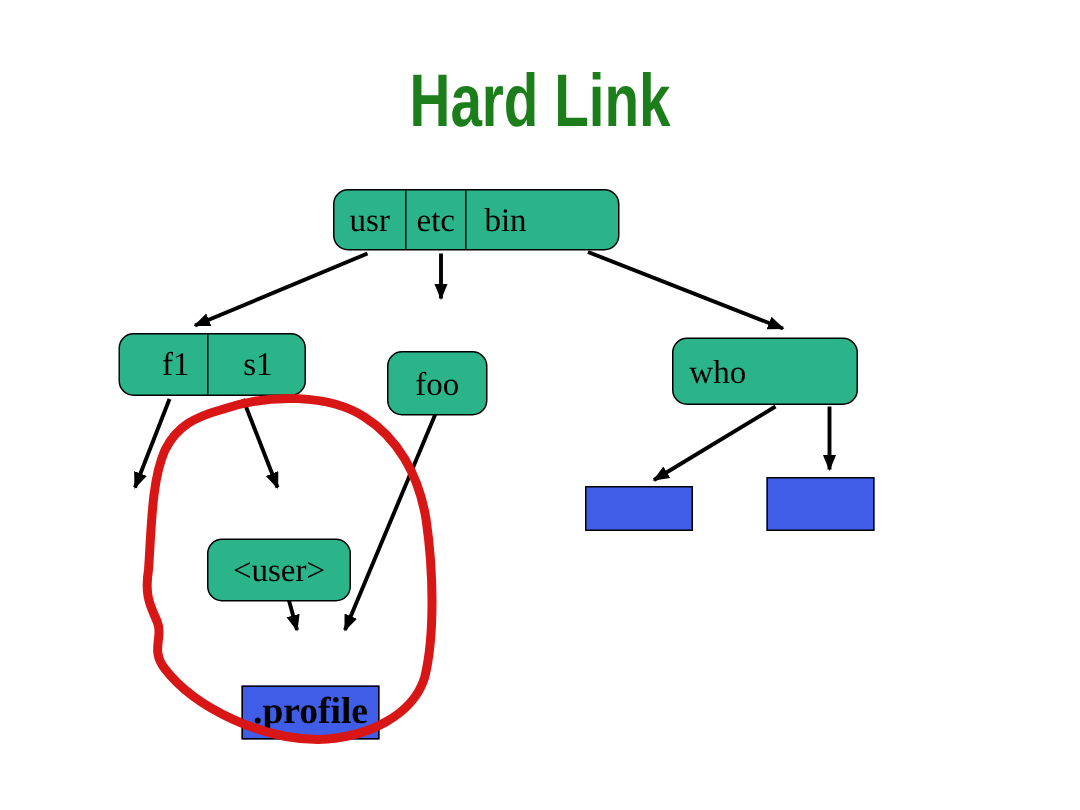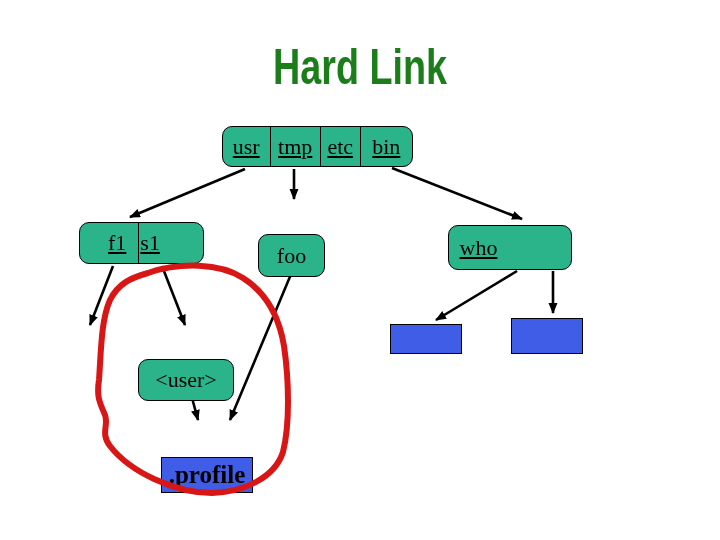--- a/index.html
+++ b/index.html
@@ -31,21 +31,21 @@
   .node{
     position:absolute;box-sizing:border-box;z-index:2;
     border:1.5px solid #000;
     display:flex;align-items:stretch;
   }
   .dir{background:var(--directory-fill,#2bb489);border-radius:10px;}
   .file{background:var(--file-fill,#3f5de6);border-radius:0;font-weight:bold;}
 
   .cell{
     display:flex;align-items:center;justify-content:center;
-    font-size:22px;color:#000;box-sizing:border-box;height:100%;text-decoration:underline;
+    font-size:22px;color:#000;box-sizing:border-box;height:100%;
   }
   .cell + .cell{border-left:1.5px solid #000;}
   .cell.align-left{justify-content:flex-start;}
 
   .single{align-items:center;justify-content:center;font-size:22px;color:#000;margin-top:30px;}
   .profile-label{font-size:25px;}
 </style>
 </head>
 <body style="--background: #ffffff; --title: #1b7e1b; --directory-fill: #2bb489; --file-fill: #3f5de6; --connector: #000000; --annotation-circle: #d81616;">
 
@@ -67,28 +67,27 @@
       <line x1="162" y1="266" x2="185" y2="325" marker-end="url(#ah)"></line>
       <line x1="185" y1="372" x2="198" y2="420" marker-end="url(#ah)"></line>
       <line x1="302" y1="248" x2="230" y2="420" marker-end="url(#ah)"></line>
       <line x1="517" y1="271" x2="436" y2="320" marker-end="url(#ah)"></line>
       <line x1="553" y1="271" x2="553" y2="313" marker-end="url(#ah)"></line>
     </g>
   </svg>
 
   <div class="node dir" style="left:222px;top:126px;width:191px;height:41px">
     <span class="cell" style="width:47px">usr</span>
-    <span class="cell" style="width:51px">tmp</span>
     <span class="cell" style="width:40px">etc</span>
     <span class="cell" style="width:53px">bin</span>
   </div>
 
   <div class="node dir" style="left:79px;top:222px;width:125px;height:42px">
     <span class="cell align-left" style="width:59px;padding-left:28px">f1</span>
-    <span class="cell align-left" style="width:66px;padding-left:1px">s1</span>
+    <span class="cell align-left" style="width:66px;padding-left:23px">s1</span>
   </div>
 
   <div class="node dir single" style="left:258px;top:204px;width:67px;height:43px">
     <span>foo</span>
   </div>
 
   <div class="node dir" style="left:448px;top:225px;width:124px;height:45px">
     <span class="cell" style="width:59px">who</span>
   </div>
 

